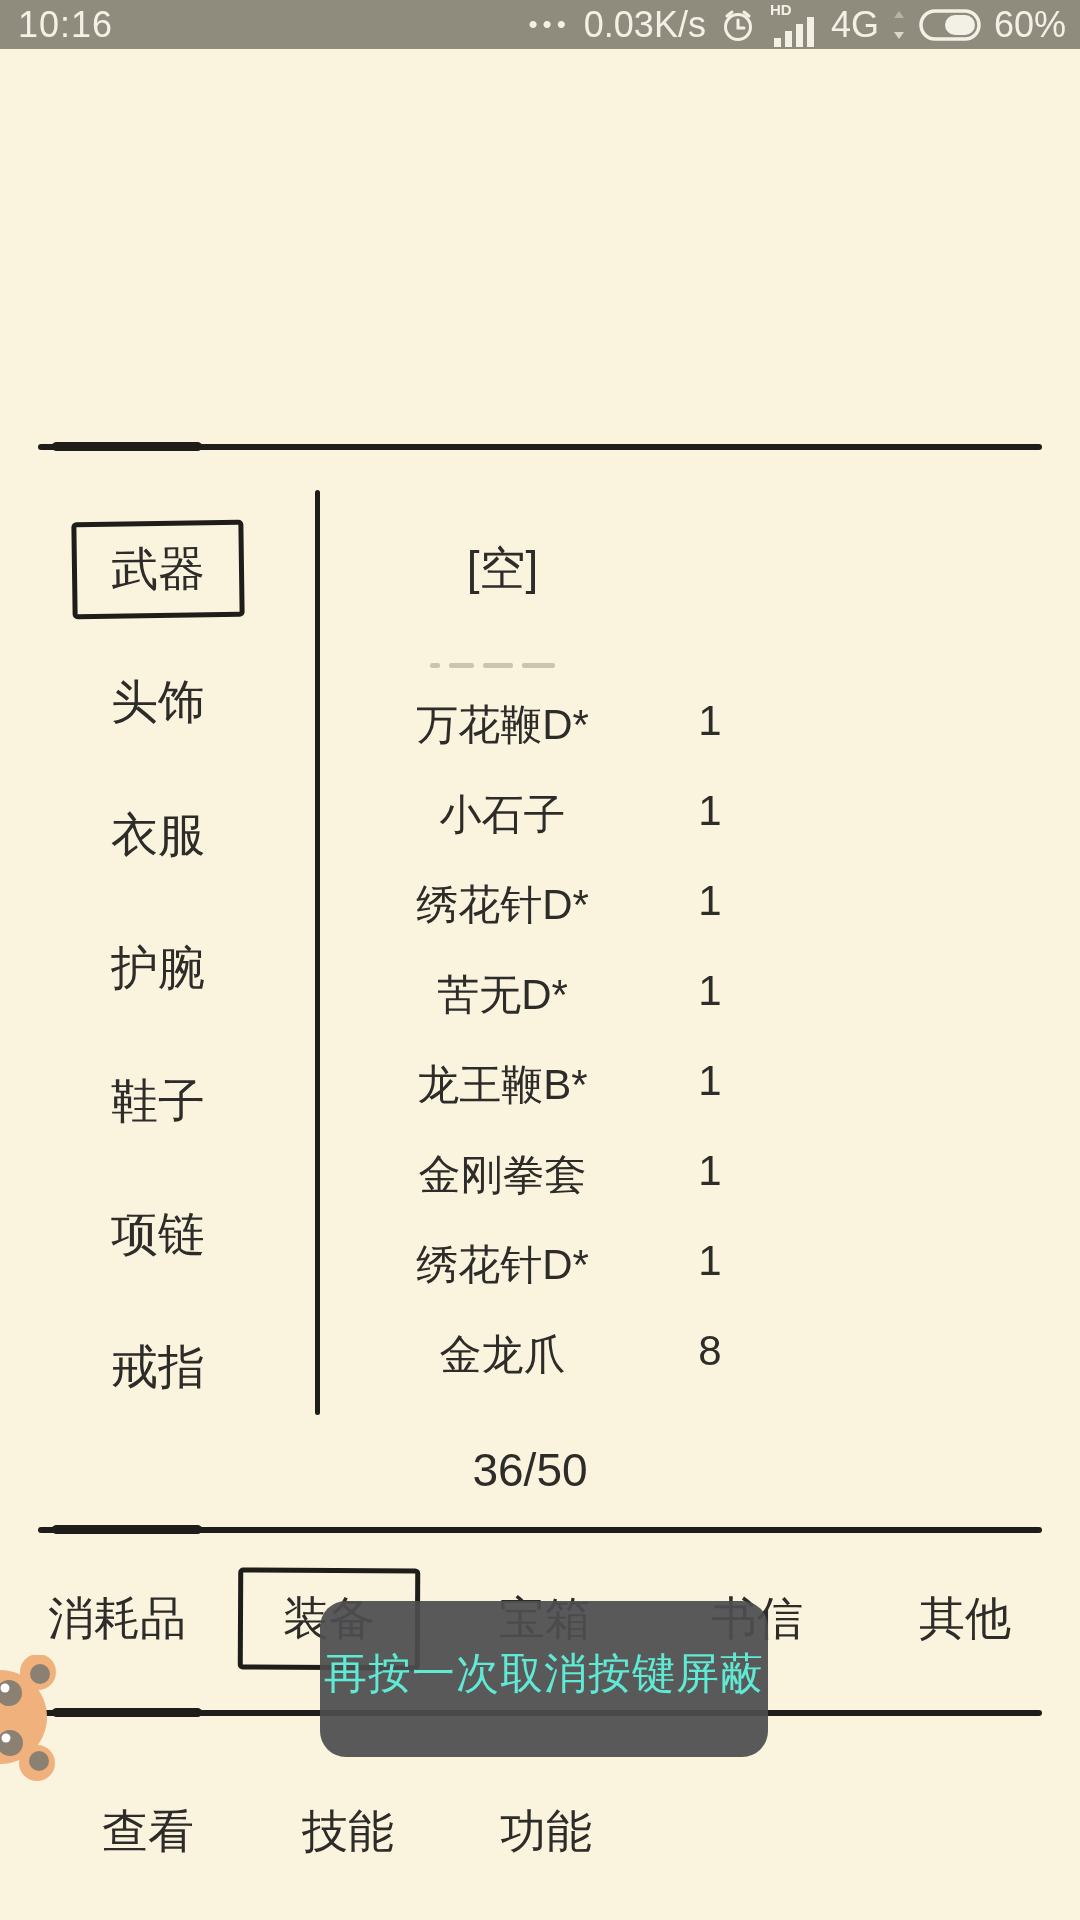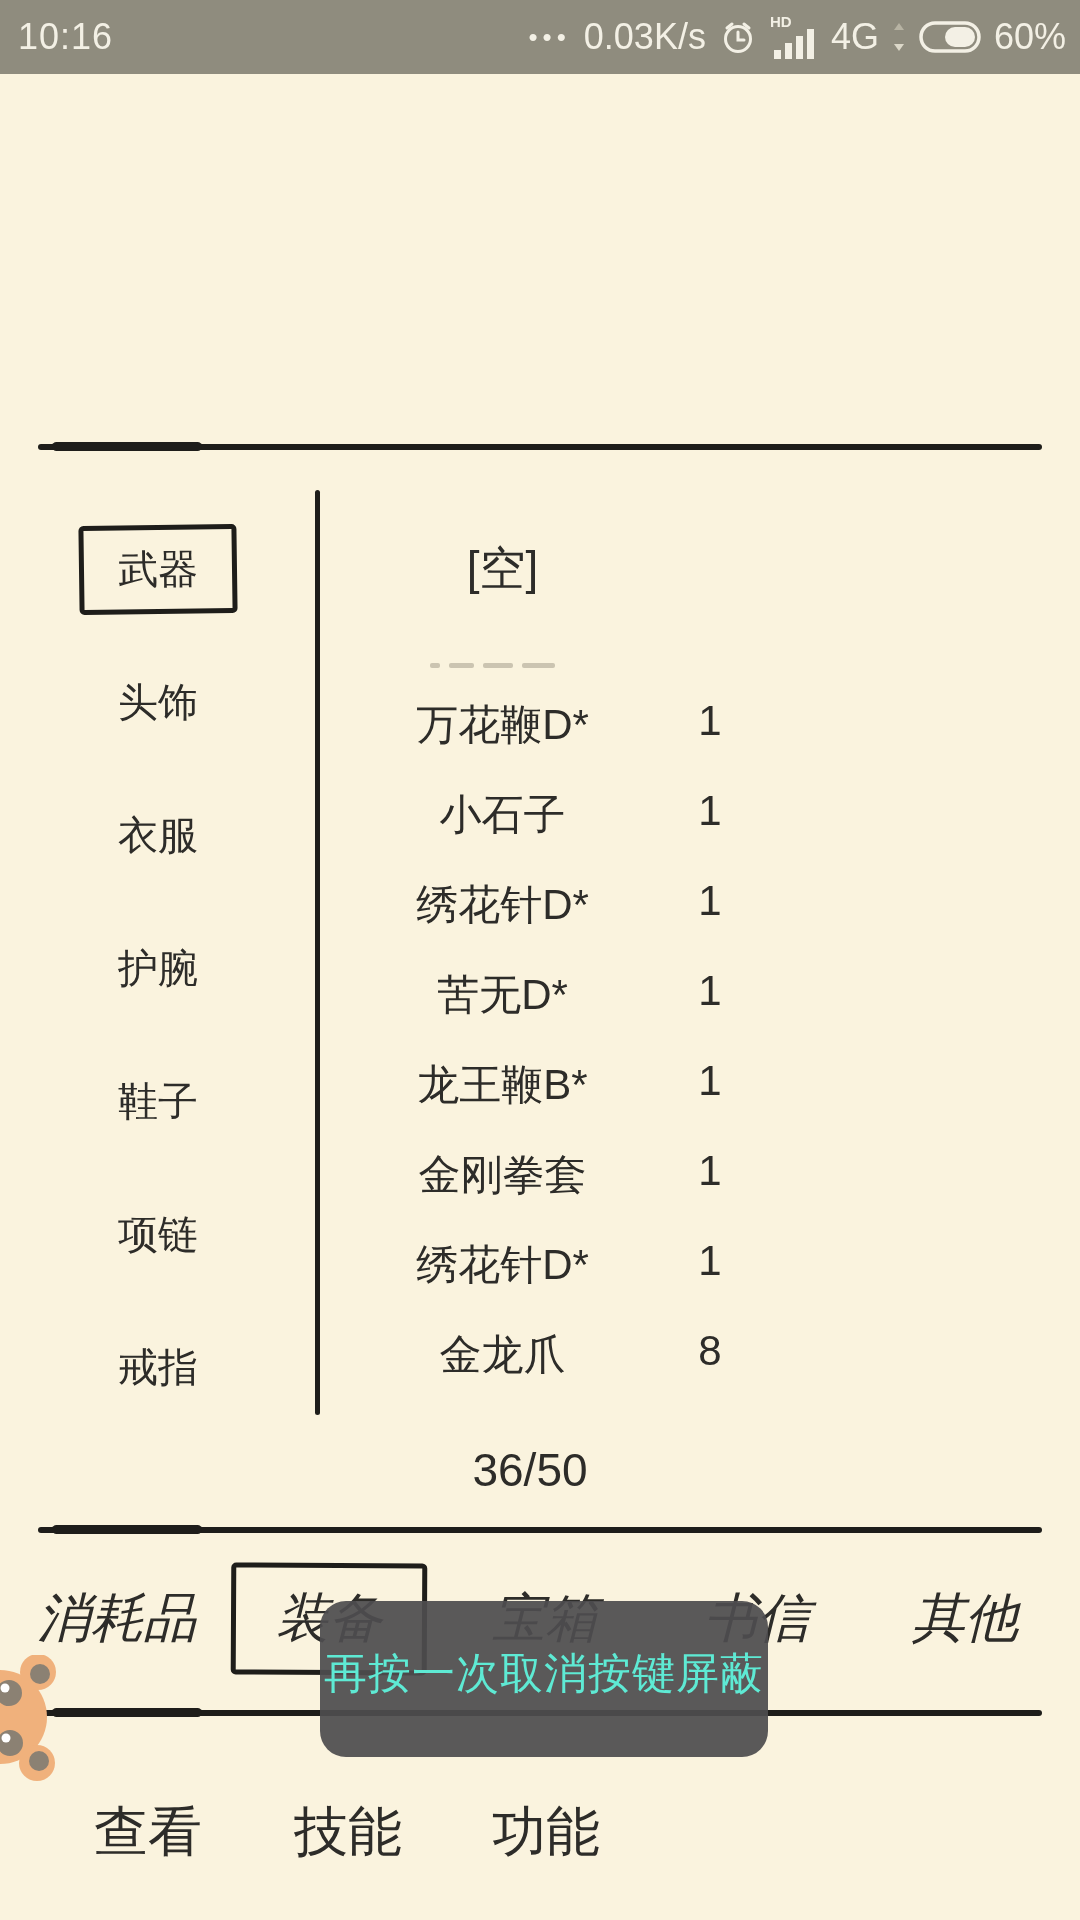--- a/index.html
+++ b/index.html
@@ -3,58 +3,58 @@
 <meta charset="utf-8">
 <style>
   html,body{margin:0;padding:0;background:#555;}
   #screen{
     position:relative; width:1080px; height:1920px; overflow:hidden;
     background:#FAF3DE; font-family:"Liberation Sans","DejaVu Sans",sans-serif;
     color:#2D2C29;
   }
   
   .statusbar{
-    position:absolute; top:0; left:0; width:1080px; height:74px;
+    position:absolute; top:0; left:0; width:1080px; height:49px;
     background:#8F8C7E; color:#F3F0E5; display:flex; align-items:center;
     font-size:36px;
   }
   .sb-time{margin-left:18px; letter-spacing:1px;}
   .sb-right{margin-left:auto; margin-right:14px; display:flex; align-items:center; gap:13px;}
   .sb-dots{font-size:26px; letter-spacing:5px; line-height:57px;}
   .sb-icon{display:block;}
   
   .hline{position:absolute; left:38px; width:1004px; height:6px; background:#1E1D1A; border-radius:3px;}
   .hline::before{content:""; position:absolute; left:14px; top:-2px; width:150px; height:9px; background:#1E1D1A; border-radius:5px;}
   .vline{position:absolute; left:315px; top:490px; width:5px; height:925px; background:#1E1D1A; border-radius:3px;}
   
   .sidebar{position:absolute; top:503px; left:40px; width:236px; display:flex; flex-direction:column;}
-  .cat{height:133px; display:flex; align-items:center; justify-content:center; font-size:40px; cursor:pointer;}
+  .cat{height:133px; display:flex; align-items:center; justify-content:center; font-size:47px; cursor:pointer;}
   .boxed{border:5px solid #1E1D1A; border-radius:5px;}
   .cat .boxed{padding:12px 34px; transform:rotate(-0.8deg);}
   
   .equip-slot{position:absolute; top:538px; left:330px; width:345px; height:60px; line-height:60px; text-align:center; font-size:46px;}
   .faded-row{position:absolute; top:660px; left:430px; width:125px; height:10px; display:flex; gap:9px; align-items:center; opacity:.33;}
   .faded-row i{display:block; height:5px; background:#6E6857; border-radius:2px;}
   .faded-row i:nth-child(1){width:10px;} .faded-row i:nth-child(2){width:26px;}
   .faded-row i:nth-child(3){width:32px;} .faded-row i:nth-child(4){width:34px;}
   .item-list{position:absolute; top:697px; left:330px; width:450px;}
   .item-row{height:90px; display:flex; align-items:flex-start; cursor:pointer;}
   .item-name{flex:0 0 345px; text-align:center; font-size:42px;}
   .item-count{flex:0 0 70px; margin-left:0px; text-align:center; font-size:42px;}
   .capacity{position:absolute; top:1442px; left:300px; width:460px; height:56px; line-height:56px; text-align:center; font-size:46px;}
   
   .tabs-row{position:absolute; top:1571px; left:0; width:1080px; height:96px;}
-  .tab{position:absolute; top:0; height:96px; transform:translateX(-50%); display:flex; align-items:center; justify-content:center; font-size:53px; cursor:pointer; white-space:nowrap;font-style:italic;}
+  .tab{position:absolute; top:0; height:96px; transform:translateX(-50%); display:flex; align-items:center; justify-content:center; font-size:46px; cursor:pointer; white-space:nowrap;}
   .tabs-row .tab:nth-child(1){left:117px;} .tabs-row .tab:nth-child(2){left:329px;}
   .tabs-row .tab:nth-child(3){left:545px;} .tabs-row .tab:nth-child(4){left:757px;}
   .tabs-row .tab:nth-child(5){left:965px;}
   .tab .boxed{padding:15px 40px; transform:rotate(0.3deg);}
   
   .nav-row{position:absolute; top:1780px; left:0; width:1080px; height:104px;}
-  .nav-item{position:absolute; top:0; height:104px; transform:translateX(-50%); display:flex; align-items:center; justify-content:center; font-size:54px; cursor:pointer; white-space:nowrap;}
+  .nav-item{position:absolute; top:0; height:104px; transform:translateX(-50%); display:flex; align-items:center; justify-content:center; font-size:46px; cursor:pointer; white-space:nowrap;}
   .nav-row .nav-item:nth-child(1){left:148px;} .nav-row .nav-item:nth-child(2){left:348px;}
   .nav-row .nav-item:nth-child(3){left:546px;} .nav-row .nav-item:nth-child(4){left:745px;}
   .nav-row .nav-item:nth-child(5){left:942px;}
   .nav-item .boxed{padding:19px 40px; transform:rotate(-0.4deg);}
   
   .toast{
     position:absolute; left:320px; top:1601px; width:448px; height:156px;
     background:rgba(77,76,79,0.93); border-radius:26px; z-index:50;
     display:flex; align-items:center; justify-content:center;
   }

